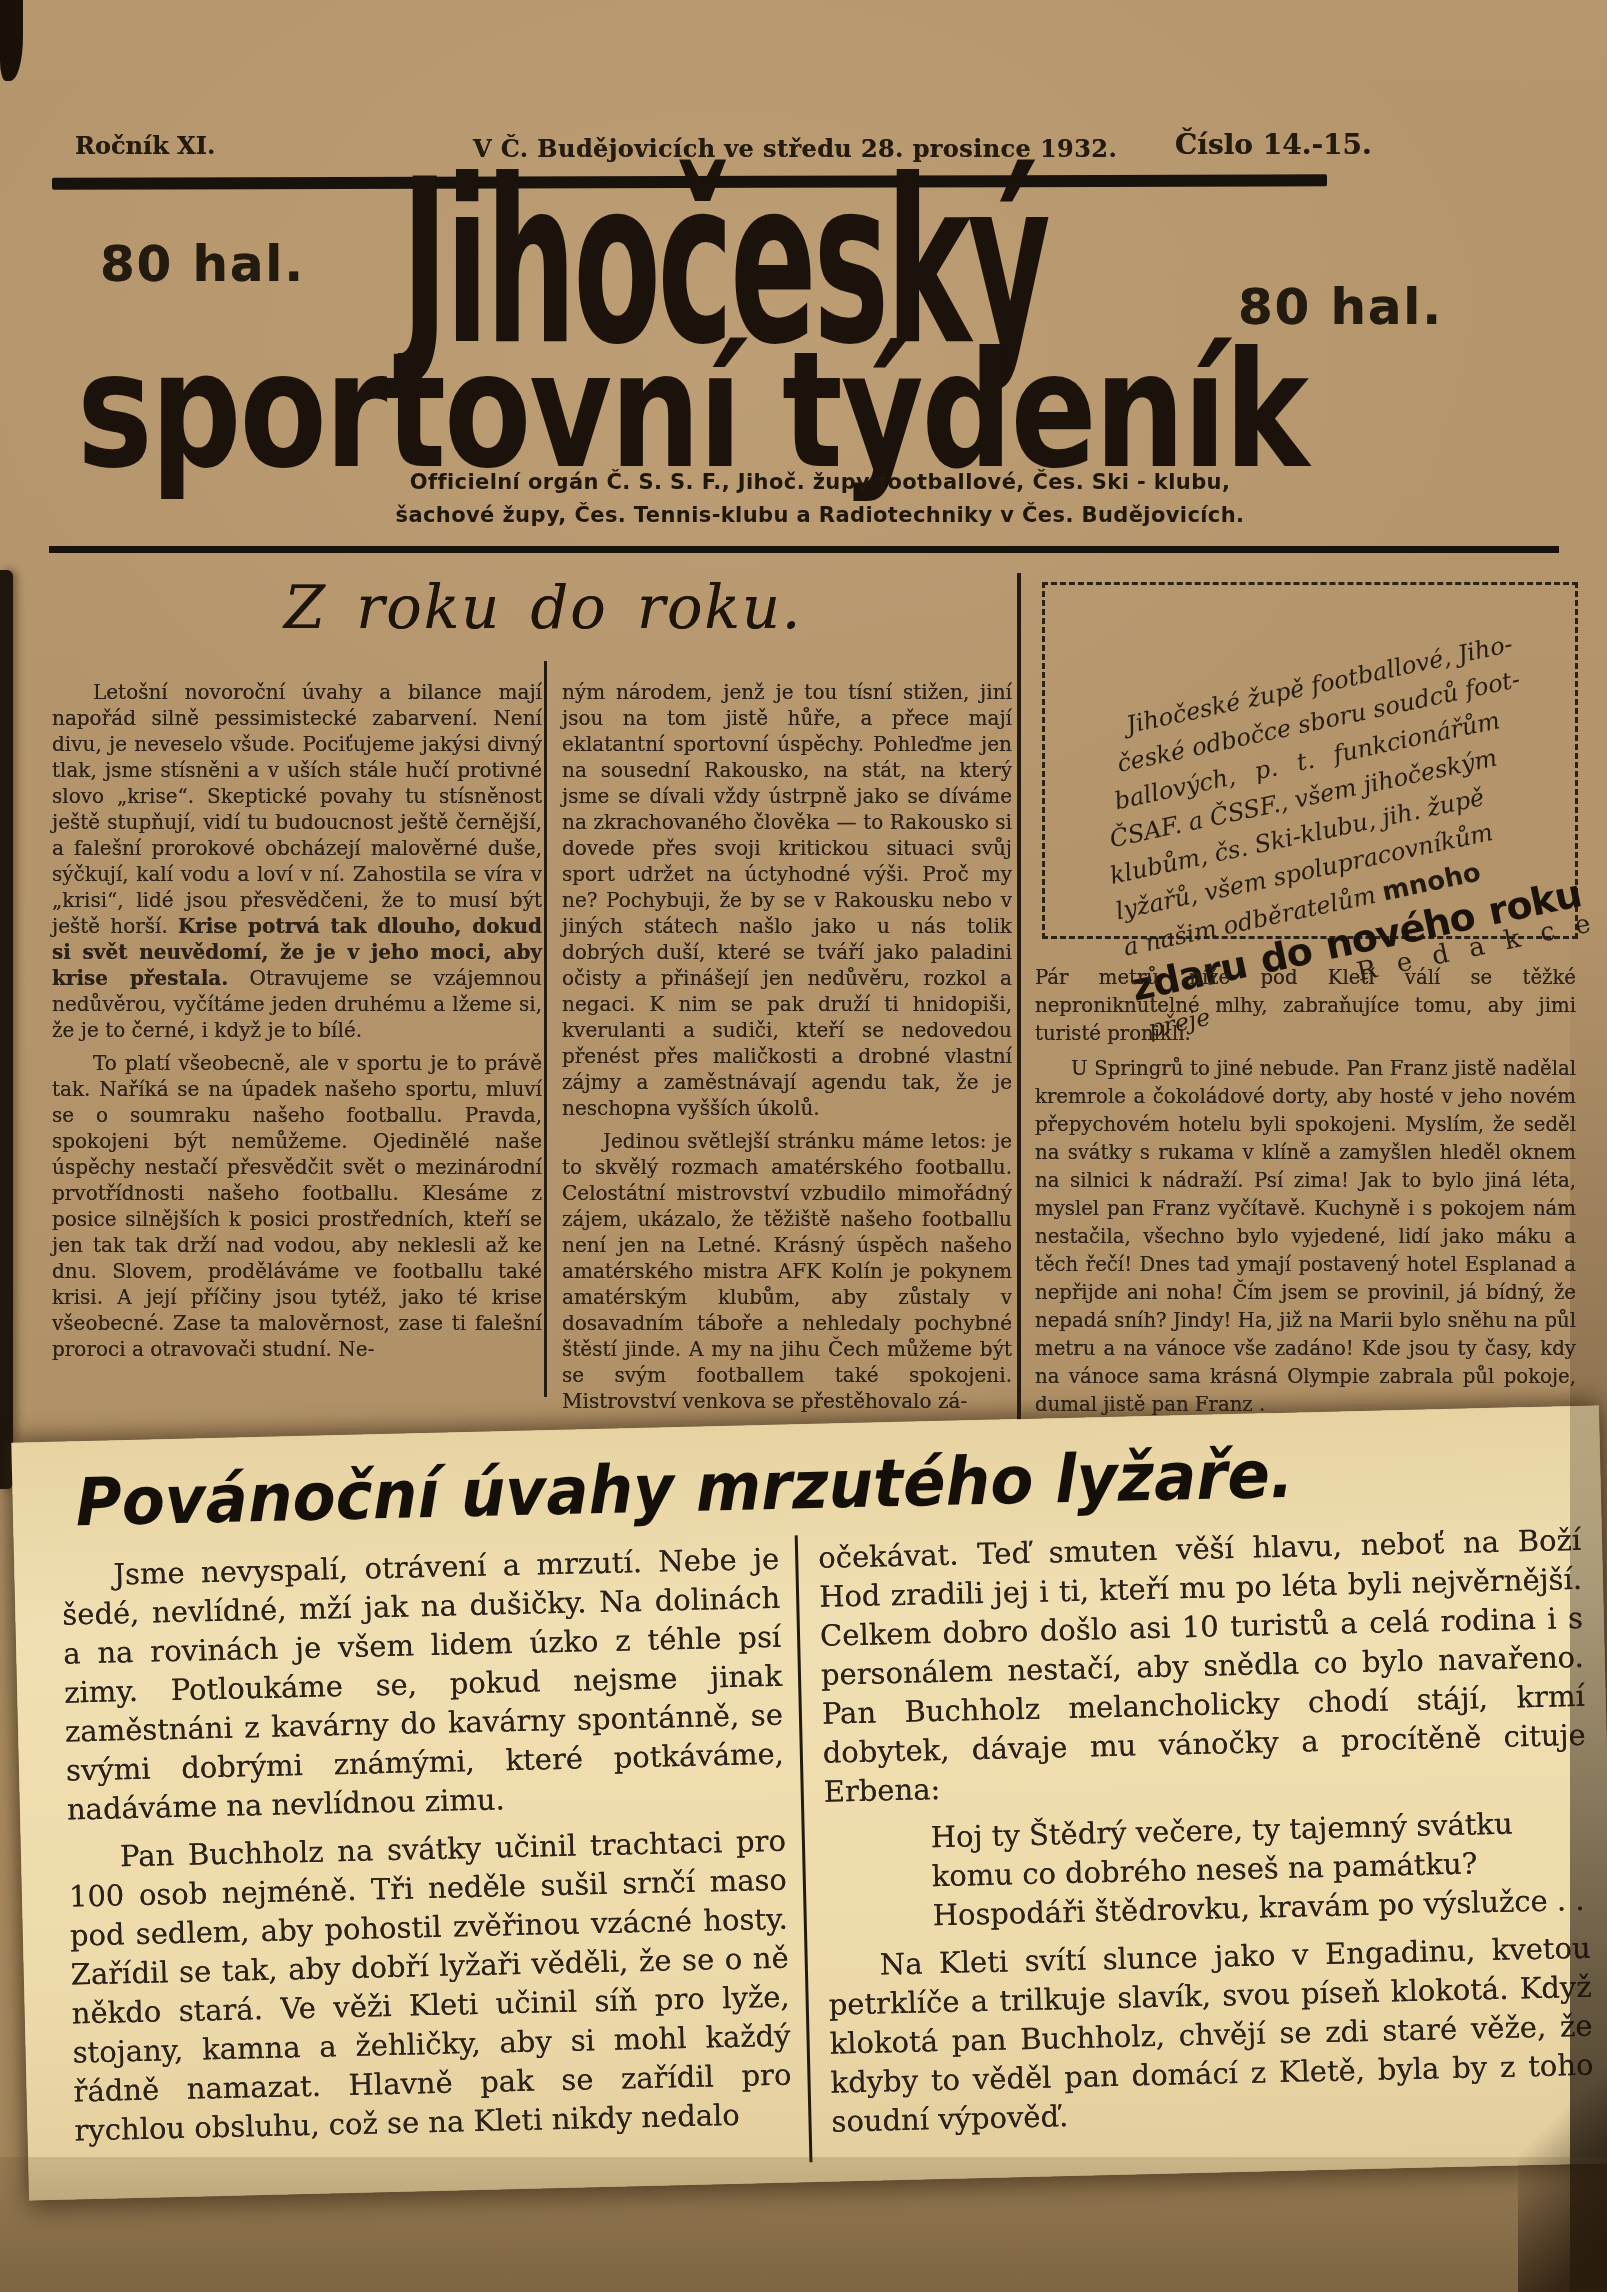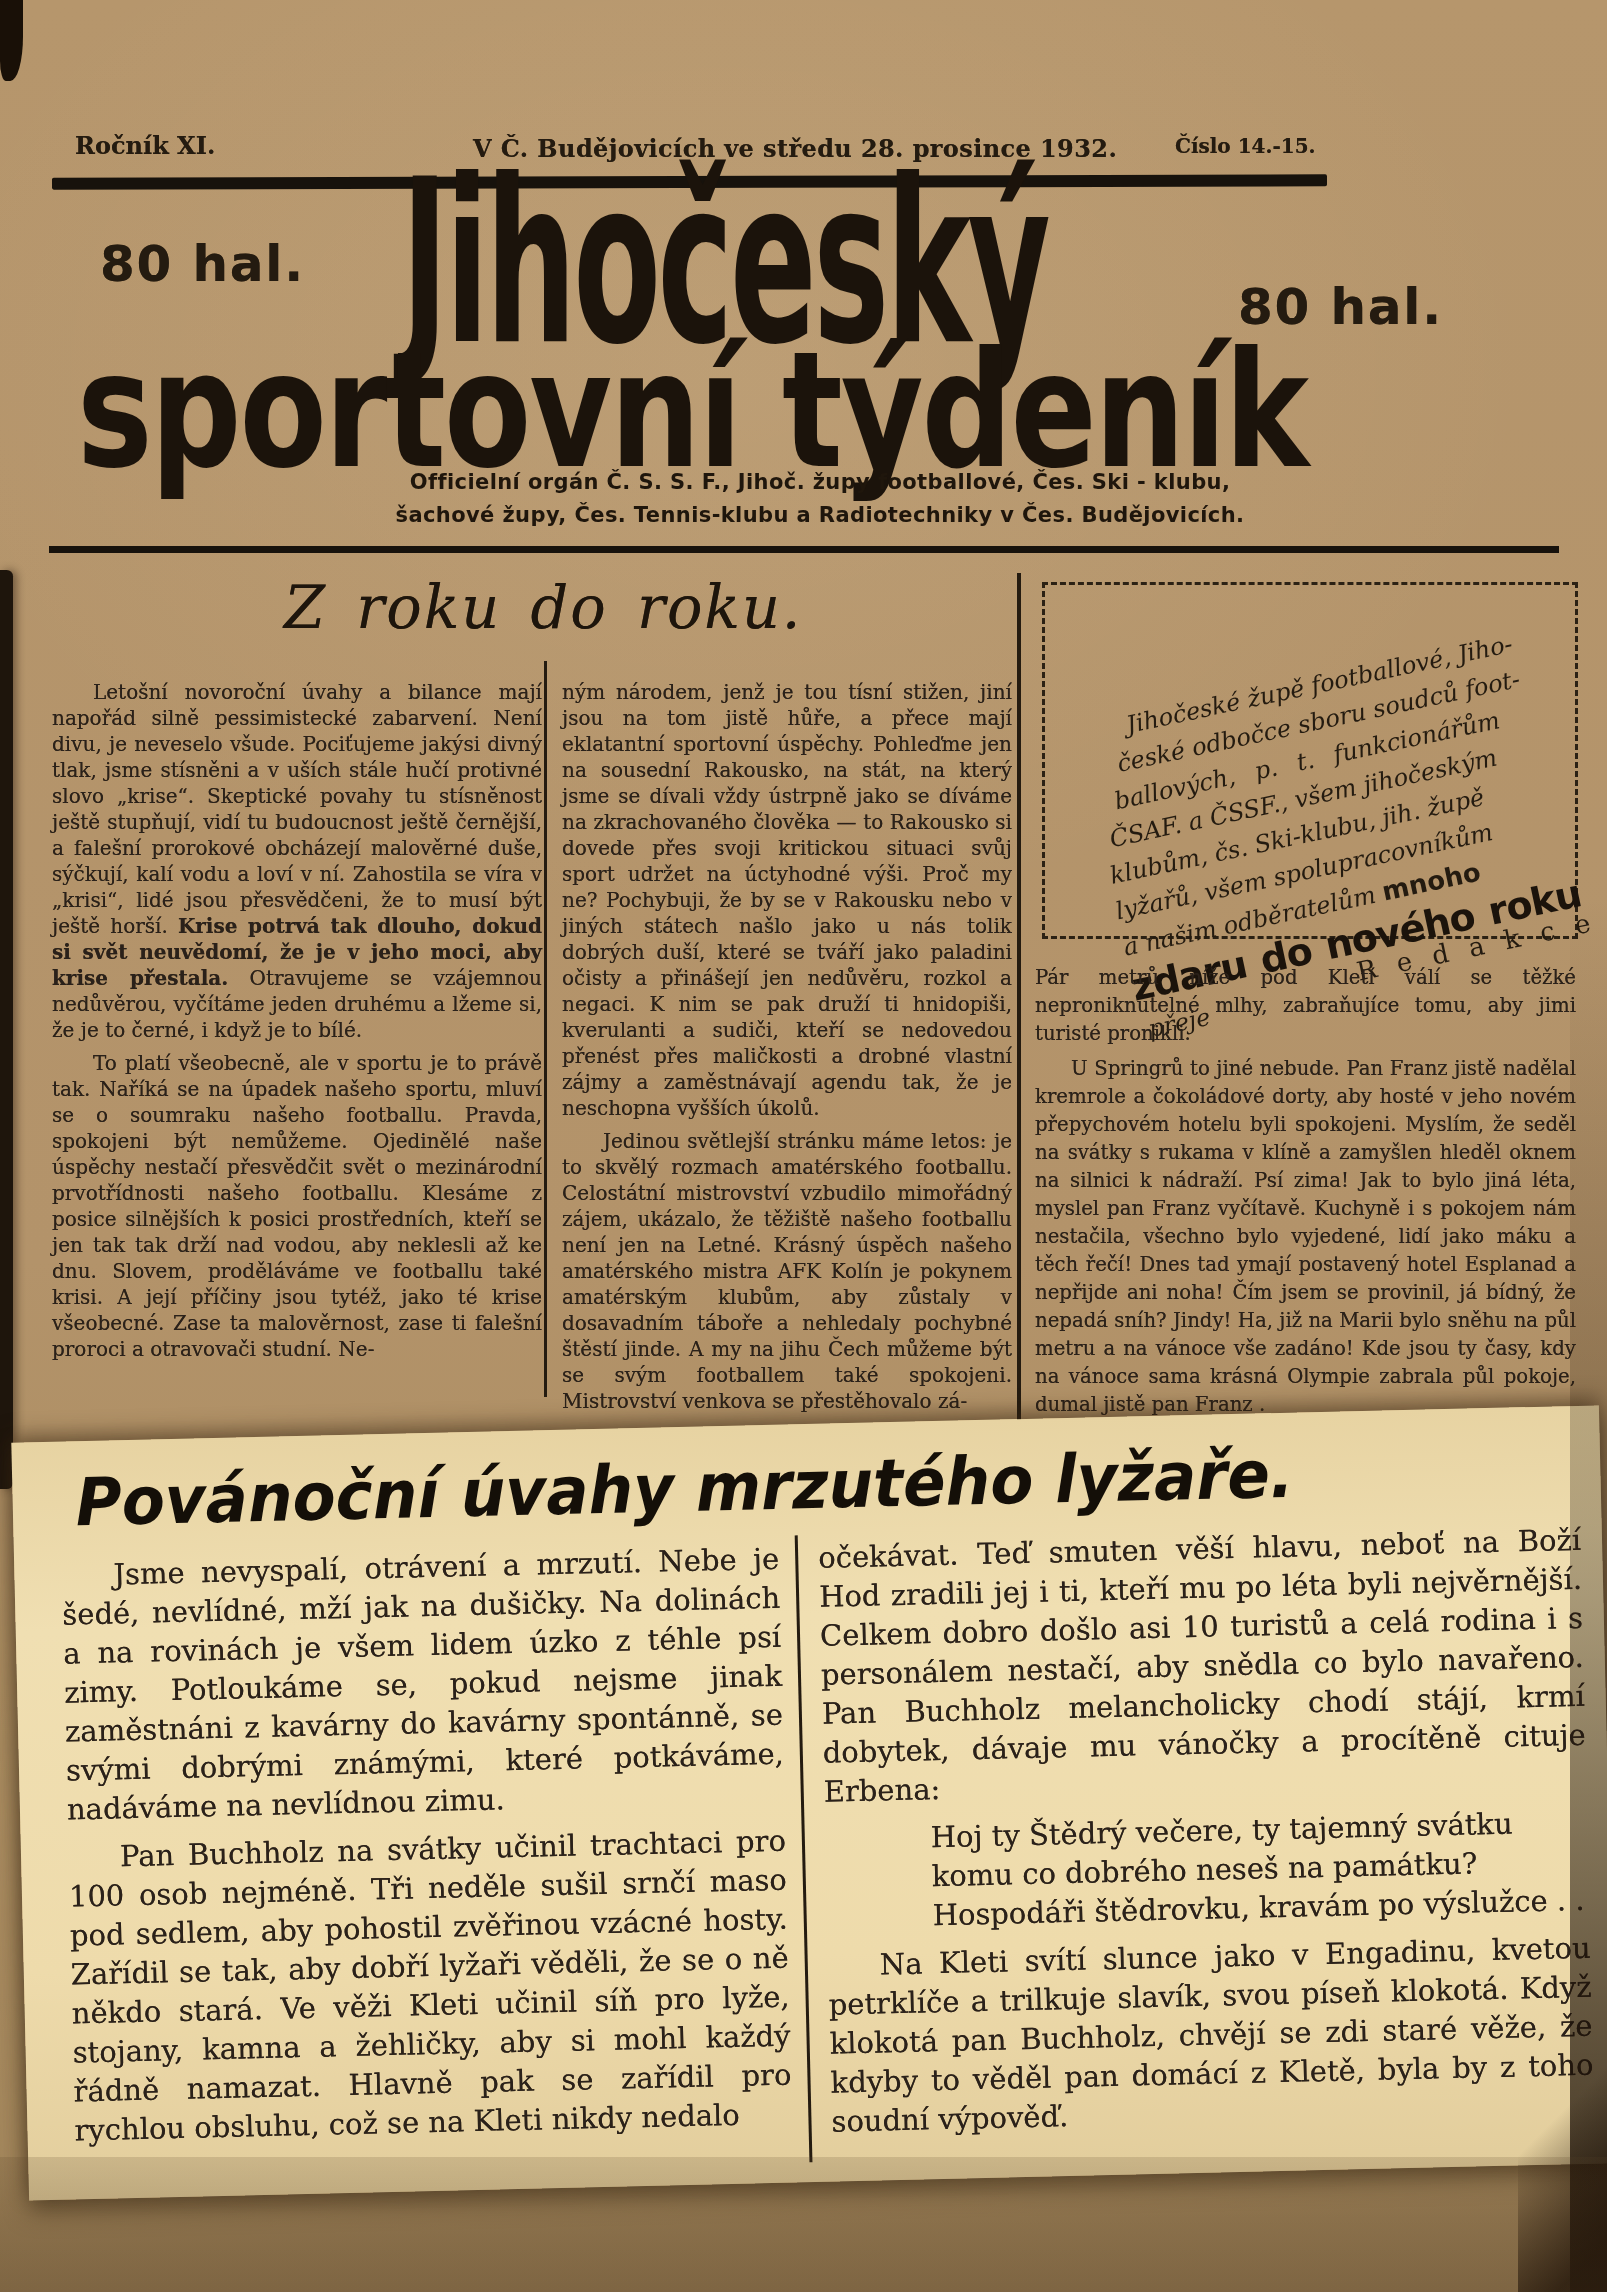--- a/index.html
+++ b/index.html
@@ -18,21 +18,21 @@
   .edge-right{right:0;top:896px;width:38px;height:1397px;
     background:linear-gradient(180deg,rgba(40,26,12,0) 0%,rgba(40,26,12,.30) 45%,rgba(26,15,6,.85) 100%);}
   .corner-br{right:0;top:2033px;width:90px;height:260px;
     background:linear-gradient(135deg,rgba(30,18,8,0) 35%,rgba(22,12,4,.85) 85%);}
   .bottom-band{left:0;top:2157px;width:100%;height:136px;
     background:linear-gradient(180deg,rgba(88,66,38,.18),rgba(70,50,28,.38));}
 
   
   .vol{left:75px;top:131px;font-weight:bold;font-size:24px;}
   .dateline{left:473px;top:134px;font-weight:bold;font-size:24px;letter-spacing:0.4px;}
-  .issue{left:1175px;top:134px;font-weight:bold;font-size:20px;}
+  .issue{left:1175px;top:128px;font-weight:bold;font-size:28px;}
   .rule-top{left:52px;top:176px;width:1275px;height:11.6px;background:#17120c;border-radius:1.8px;transform:rotate(-.15deg);}
 
   
   .price{font-family:"DejaVu Sans",sans-serif;font-weight:bold;font-size:50px;letter-spacing:1.8px;}
   .price-l{left:100px;top:235px;}
   .price-r{left:1238px;top:278px;}
   .mast1{left:401px;top:150px;font-family:"DejaVu Sans",sans-serif;font-weight:bold;font-size:206px;line-height:1;
     letter-spacing:-5.4px;transform:scaleX(.62) scaleY(1.10);transform-origin:top left;white-space:nowrap;color:#1b130b;}
   .mast2{left:77px;top:330px;font-family:"DejaVu Sans",sans-serif;font-weight:bold;font-size:161px;line-height:1;
     letter-spacing:-2.7px;transform:scaleX(.79);transform-origin:top left;white-space:nowrap;color:#1b130b;}

